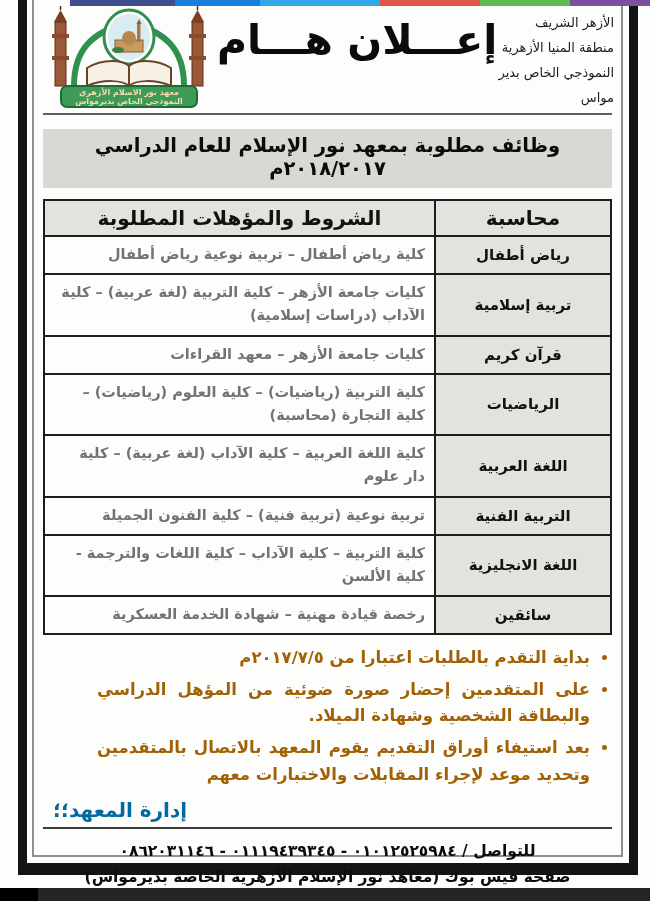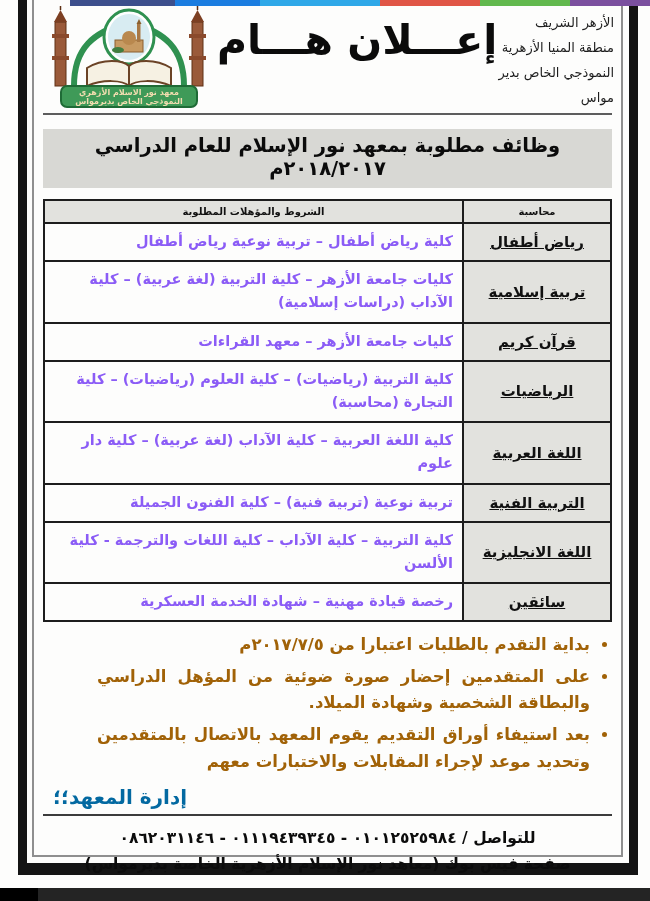--- a/index.html
+++ b/index.html
@@ -29,23 +29,23 @@
   .logoBox { width:176px; direction:ltr;text-align:center; }
   .divider { border-bottom:2px solid #5d5d5d; margin:3px 2px 0; }
   
   .jobs-title {
     margin:14px 2px 0; background:#d8d8d4; font-weight:bold; font-size:19.5px;
     text-align:center; padding:5px 4px 8px; color:#0b0b0b;
   }
   
   table.jobs { width:calc(100% - 4px); margin:11px 2px 0; border-collapse:collapse; direction:rtl; }
   table.jobs th, table.jobs td { border:2px solid #1d1d1d; }
-  table.jobs th { background:#e2e2de; font-size:10px; font-weight:bold; padding:5px 6px; text-align:center; }
-  td.subj { width:134px; background:#e2e2de; text-align:center; font-size:15px; font-weight:bold; padding:4px 6px;text-decoration:underline; }
-  td.req  { font-size:14.5px; font-weight:bold; text-align:right; padding:6px 9px 7px; line-height:1.6; color:#8b5cf6; }
+  table.jobs th { background:#e2e2de; font-size:20px; font-weight:bold; padding:5px 6px; text-align:center; }
+  td.subj { width:134px; background:#e2e2de; text-align:center; font-size:15px; font-weight:bold; padding:4px 20px; }
+  td.req  { font-size:14.5px; font-weight:bold; text-align:right; padding:6px 9px 7px; line-height:1.6; color:#737373; }
   
   ul.notes { margin:10px 0 0; padding:0 24px 0 12px; direction:rtl; }
   ul.notes li { font-size:16.5px; font-weight:bold; line-height:1.58; margin-bottom:6px; text-align:justify; color:#a16207;margin-left:44px; }
   
   .signature { font-size:20px; font-weight:bold; color:#0369a1; text-align:left; padding:4px 0 5px 12px; }
   .sig-rule { border-bottom:2.5px solid #3c3c3c; margin:0 2px; }
   .footer { text-align:center; font-weight:bold; font-size:15.5px; line-height:1.7; margin-top:9px; color:#0c0c0c; }
   
   .bottombar { position:absolute; bottom:0; left:0; right:0; height:13px; background:#242424; z-index:6; }
   .bottombar .blk { position:absolute; left:0; top:0; width:38px; height:100%; background:#000; }

